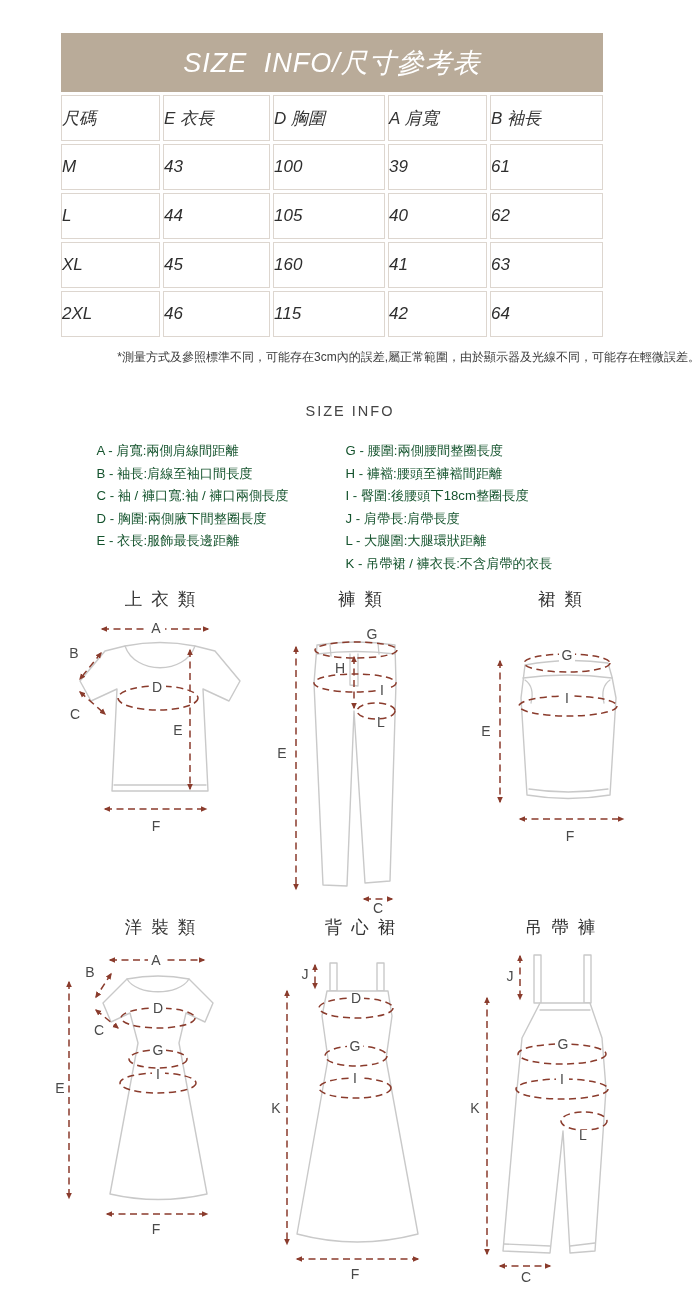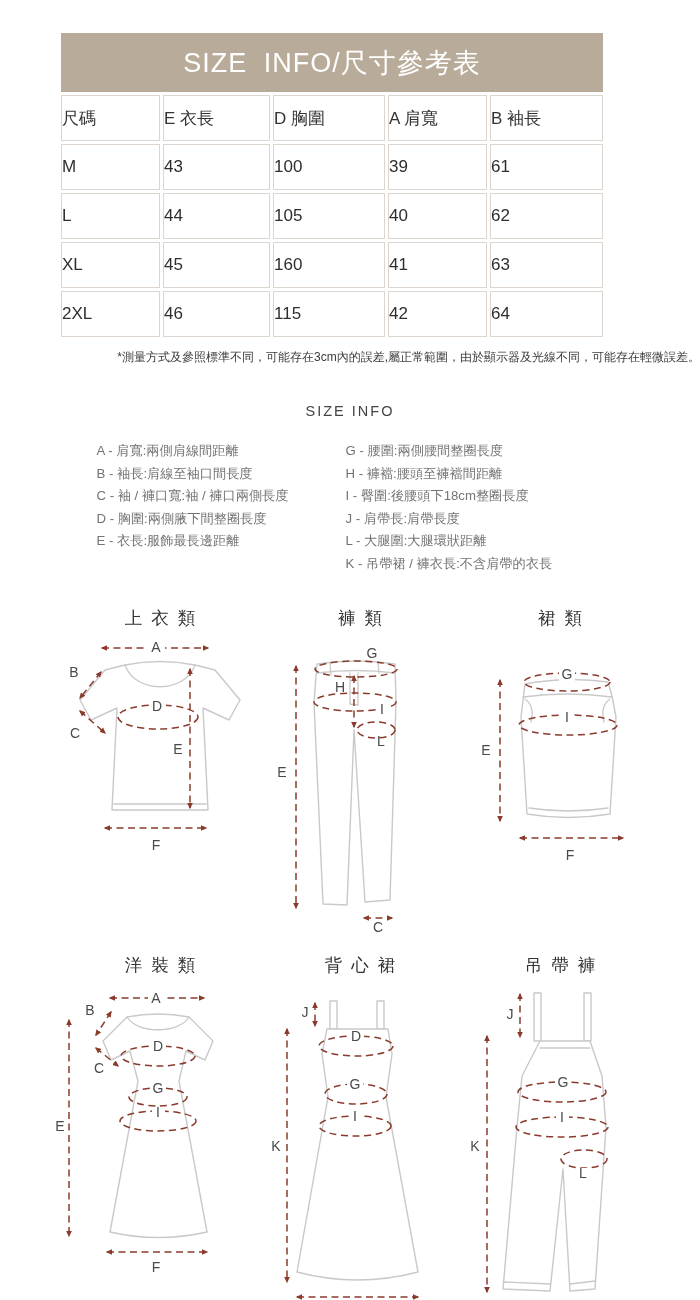--- a/index.html
+++ b/index.html
@@ -6,45 +6,45 @@
     --header-bg:#b9ab99; --header-text:#ffffff; --table-border:#ddd6cf;
     --text:#333333; --accent:#8a3b2c; --outline:#c9c9c9; --label:#4a4a4a; --page-bg:#ffffff;
   }
   *{margin:0;padding:0;box-sizing:border-box;}
   body{background:#fff;}
   .sheet{
     width:700px;height:1300px;overflow:hidden;background:var(--page-bg);
     font-family:"Liberation Sans",sans-serif;color:var(--text);padding-top:33px;
   }
   
-  .table-wrap{width:542px;margin-left:61px;}
+  .table-wrap{width:542px;margin-left:61px;font-style:italic;}
   .band{
     height:59px;background:var(--header-bg);color:var(--header-text);
     display:flex;align-items:center;justify-content:center;
     font-size:27px;letter-spacing:1px;word-spacing:8px;
   }
   table.size-table{border-collapse:separate;border-spacing:3px;width:548px;margin-left:-3px;table-layout:fixed;}
   table.size-table th,table.size-table td{
     border:1px solid var(--table-border);background:#fff;height:46px;
     text-align:left;vertical-align:middle;font-size:17px;font-weight:400;color:#2e2e2e;
   }
   table.size-table th{color:#333;}
   
   .disclaimer{margin-top:9px;text-align:right;font-size:12px;color:#3b3b3b;line-height:17px;}
   
   .mi-title{margin-top:37px;text-align:center;font-size:14.5px;letter-spacing:2px;color:#444;}
   .legend{margin-top:21px;display:flex;justify-content:center;gap:14px;}
-  .legend-col{font-size:13.2px;color:#737373;line-height:22.5px;}
+  .legend-col{font-size:13.2px;color:#14532d;line-height:22.5px;}
   .legend-col.left{width:235px;}
   .legend-col.right{width:258px;}
   
   .dgrid{display:flex;padding:0 40px 0 60px;}
   .dgrid.row1{margin-top:12px;}
   .dcol{width:200px;display:flex;flex-direction:column;align-items:center;}
-  .dtitle{font-size:17.5px;letter-spacing:9px;padding-left:9px;color:#333;height:24px;margin-bottom:2px;white-space:nowrap;margin-top:19px;}
+  .dtitle{font-size:17.5px;letter-spacing:9px;padding-left:9px;color:#333;height:24px;margin-bottom:2px;white-space:nowrap;}
   svg{display:block;}
   .gl{stroke:var(--outline);stroke-width:1.4;fill:#fff;stroke-linejoin:round;stroke-linecap:round;}
   .gl2{stroke:var(--outline);stroke-width:1.3;fill:none;stroke-linejoin:round;stroke-linecap:round;}
   .dash{stroke:var(--accent);stroke-width:1.5;fill:none;stroke-dasharray:7 4.5;}
   .lbl{fill:var(--label);font-family:"Liberation Sans",sans-serif;font-size:14px;text-anchor:middle;}
   .lbg{fill:#fff;}
 </style>
 </head>
 <body>
 

